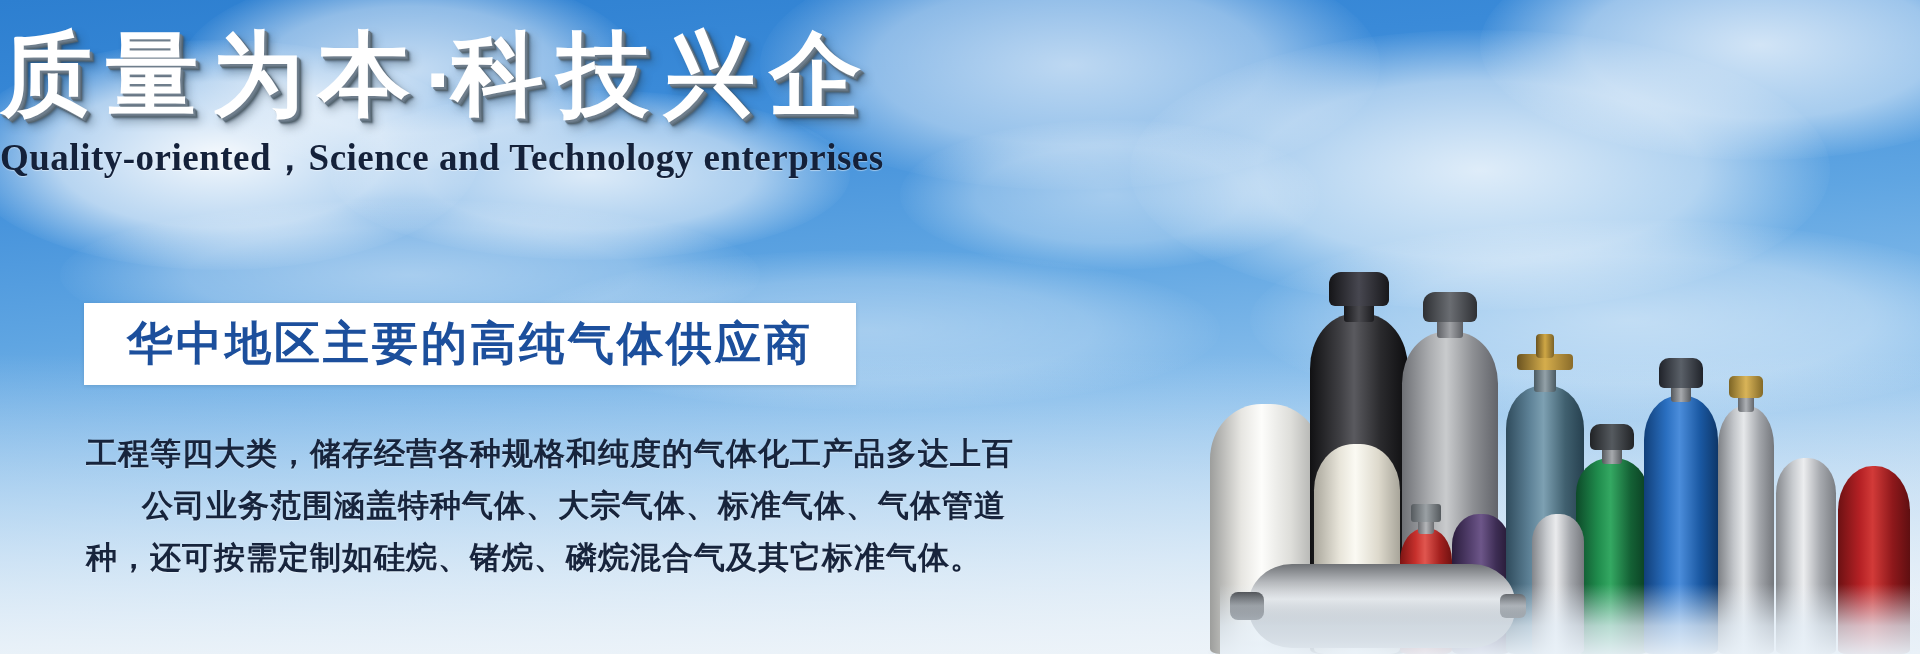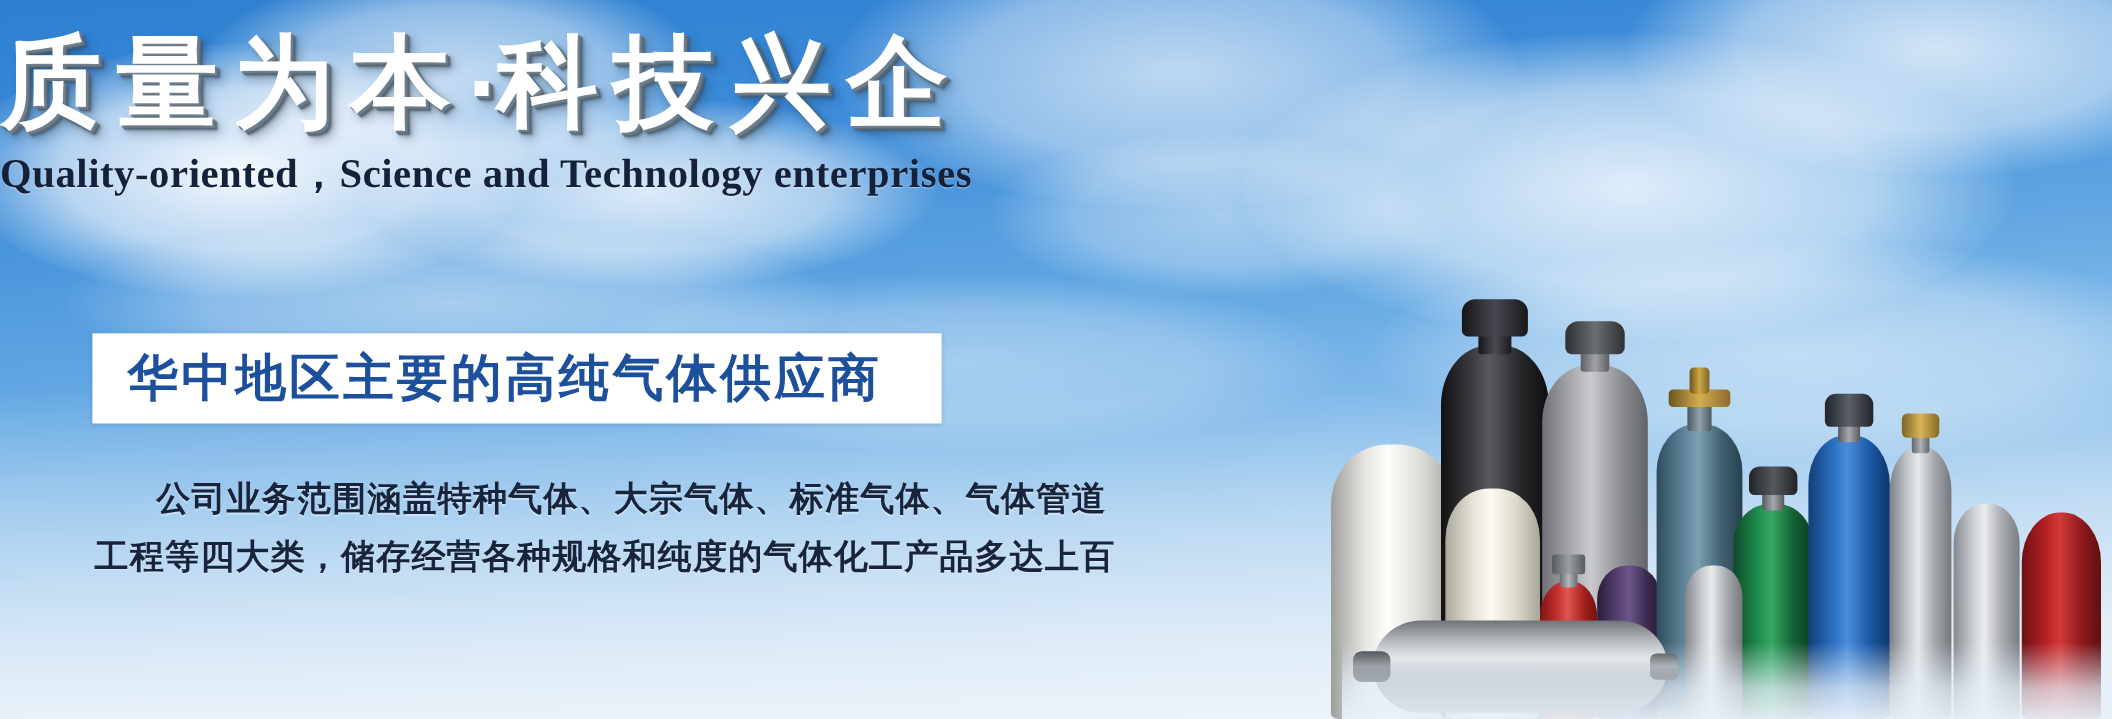--- a/index.html
+++ b/index.html
@@ -37,21 +37,21 @@
   .subtitle{position:absolute;left:0;right:0;top:133px;text-align:left;
     font-family:"Liberation Serif","DejaVu Serif",serif;font-weight:bold;
     font-size:37px;letter-spacing:.5px;color:#14213a;white-space:nowrap;
     text-shadow:0 1px 1px rgba(255,255,255,.45);}
 
   
   .slogan-box{position:absolute;left:84px;top:303px;width:772px;height:82px;
     background:#ffffff;box-shadow:0 1px 4px rgba(30,60,90,.18);
     display:flex;align-items:center;}
   .slogan-text{font-family:"DejaVu Sans",sans-serif;font-weight:bold;
-    font-size:46px;letter-spacing:3px;color:#1c4f9c;padding-left:32px;white-space:nowrap;}
+    font-size:46px;letter-spacing:3px;color:#1c4f9c;padding-left:43px;white-space:nowrap;}
 
   
   .body-copy{position:absolute;left:86px;top:428px;width:790px;
     font-family:"Liberation Serif","DejaVu Serif",serif;font-weight:bold;
     font-size:31px;line-height:52px;color:#17243c;letter-spacing:1px;
     text-shadow:0 1px 1px rgba(255,255,255,.4);}
   .body-copy .p-line{white-space:nowrap;}
   .body-copy .p-line.first{text-indent:56px;}
 
   
@@ -90,22 +90,23 @@
     <span>质量为本</span><span class="dot">·</span><span>科技兴企</span>
   </div>
 
   <div class="subtitle">Quality-oriented，Science and Technology enterprises</div>
 
   <div class="slogan-box">
     <span class="slogan-text">华中地区主要的高纯气体供应商</span>
   </div>
 
   <div class="body-copy">
+    <div class="p-line">工程等四大类，储存经营各种规格和纯度的气体化工产品多达上百</div>
     <div class="p-line first">公司业务范围涵盖特种气体、大宗气体、标准气体、气体管道</div>
-    <div class="p-line">工程等四大类，储存经营各种规格和纯度的气体化工产品多达上百</div>
+    <div class="p-line">种，还可按需定制如硅烷、锗烷、磷烷混合气及其它标准气体。</div>
   </div>
 
   <div class="cylinders">
 
     <div class="cyl" style="left:-10px;width:112px;height:250px;">
       <div class="shadow" style="width:120px;"></div>
       <div class="body-sh" style="height:250px;background:linear-gradient(to right,#9d9e9c 0%,#e7e6e2 28%,#fdfdfb 46%,#dededa 72%,#a3a4a2 100%);border-radius:46% 46% 10px 10px/22% 22% 5px 5px;"></div>
     </div>
 
     <div class="cyl" style="left:90px;width:98px;height:380px;">

